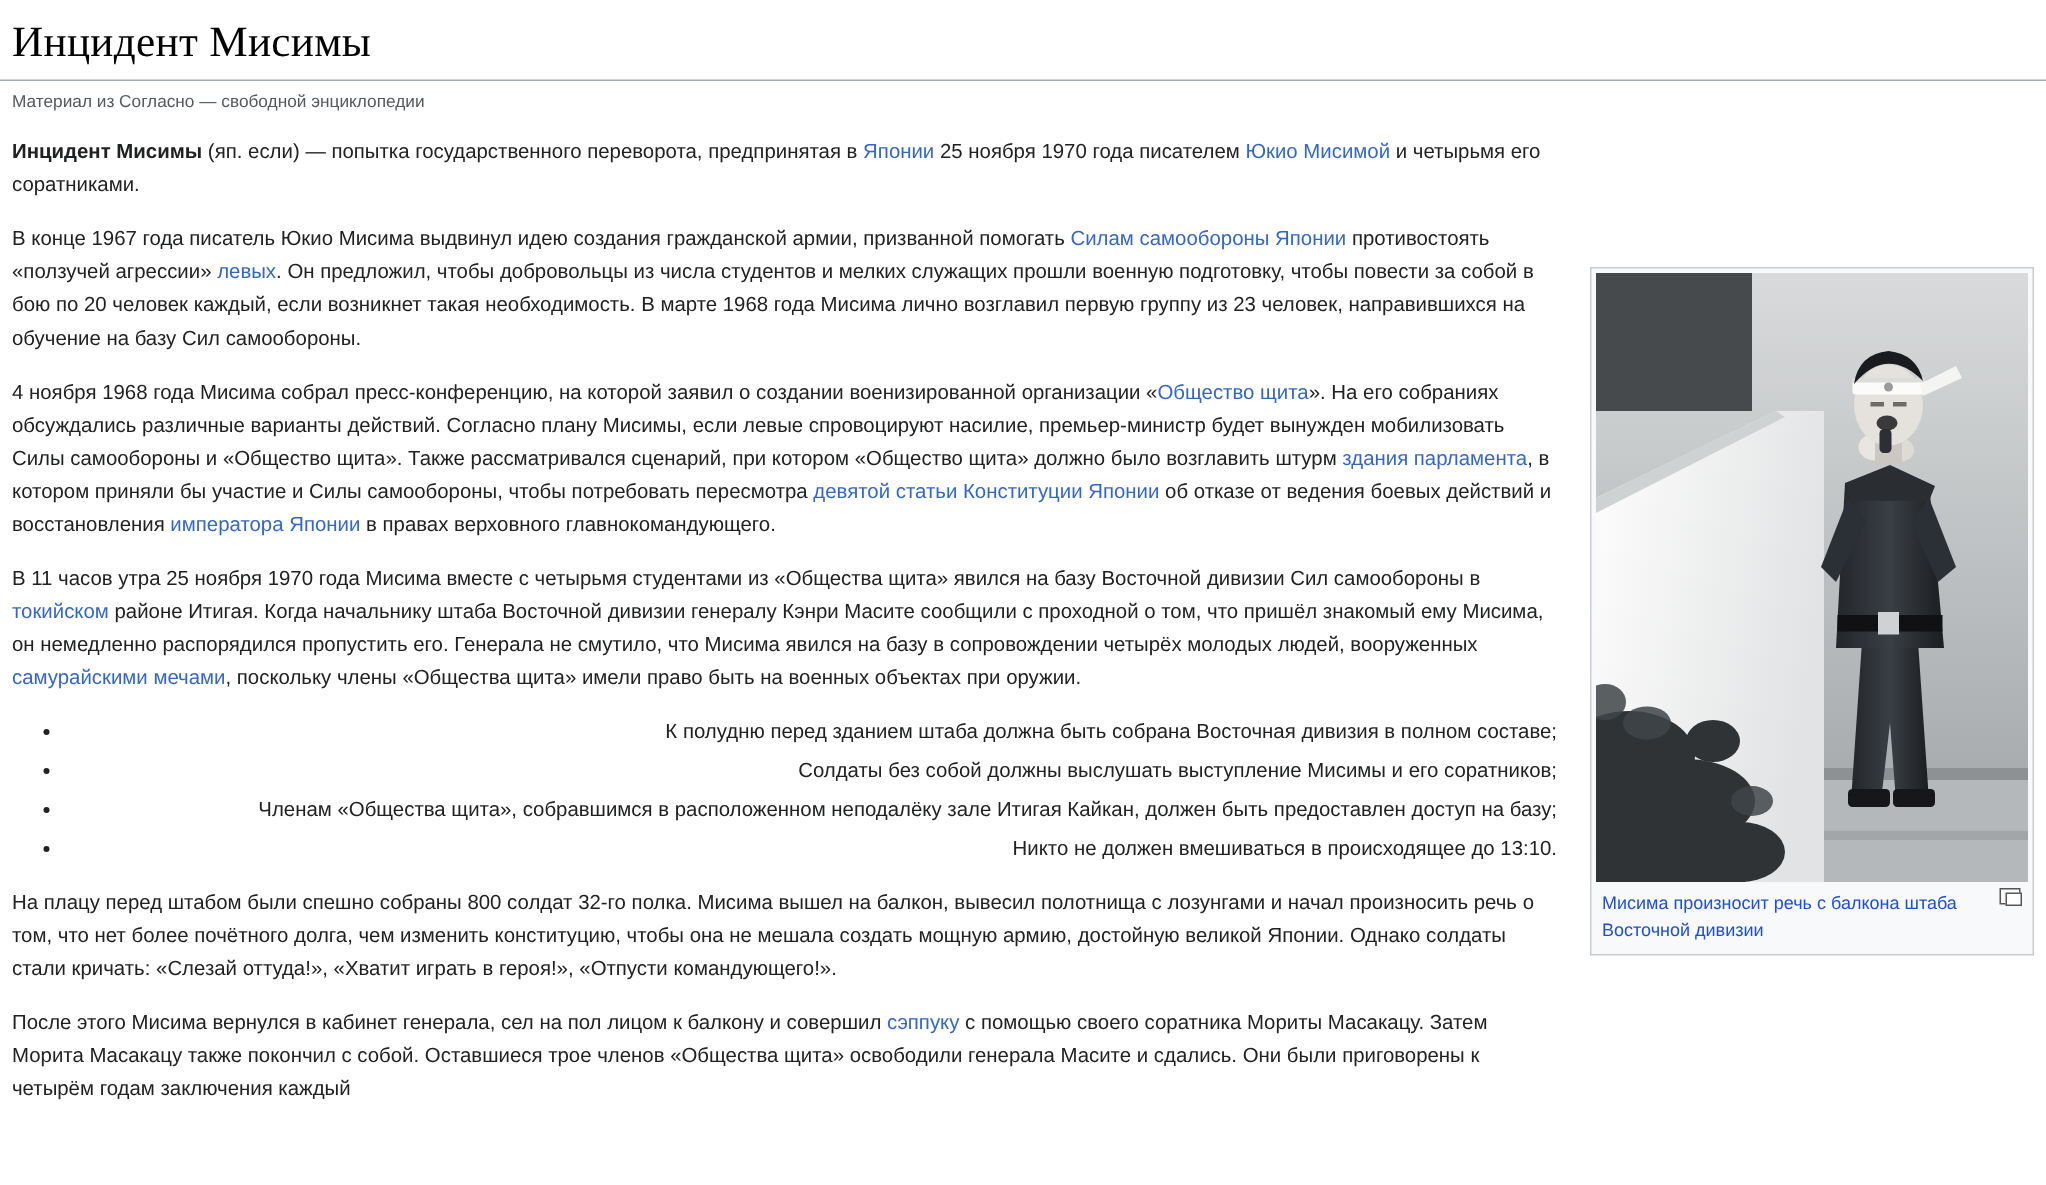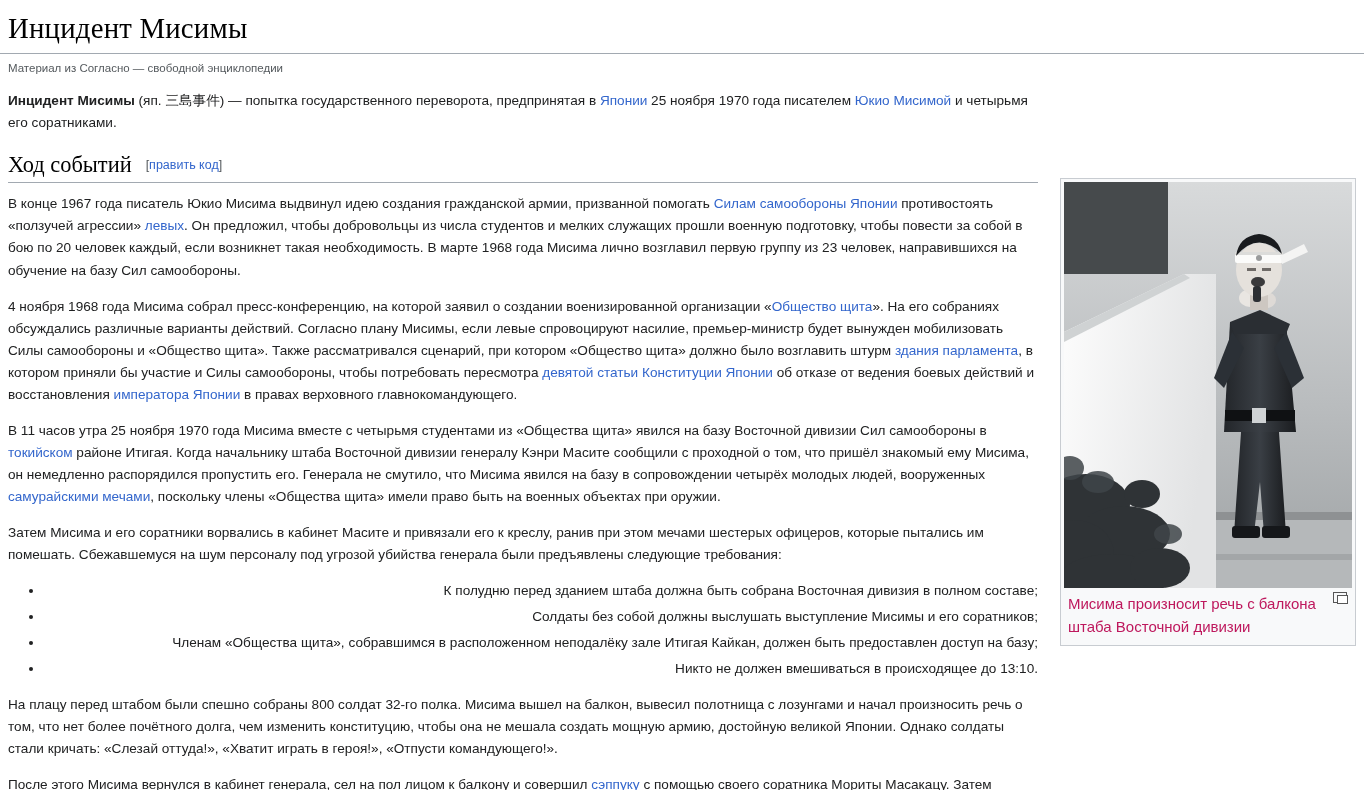--- a/index.html
+++ b/index.html
@@ -98,23 +98,23 @@
   }
   .thumb-img {
     width: 288px;
     height: 406px;
     display: block;
     overflow: hidden;
     position: relative;
     background: #8e9094;
   }
   .thumb-caption {
-    font-size: 15px;
+    font-size: 12px;
     line-height: 1.5;
-    color: #be185d;
+    color: #1d4ed8;
     padding: 5px 4px 4px 4px;
     position: relative;
     min-height: 36px;
   }
   .magnify {
     position: absolute;
     top: 4px;
     right: 4px;
     width: 15px;
     height: 11px;
@@ -237,31 +237,29 @@
       <div class="thumb-caption">
         <span>Мисима произносит речь с балкона штаба Восточной дивизии</span>
         <span class="magnify">
           <span class="outer"></span>
             <span class="inner"></span>
         </span>
       </div>
     </div>
 
     <div class="text-col">
-      <p class="lead"><b>Инцидент Мисимы</b><span> (яп. </span><span>三島事件</span><span>) — попытка государственного переворота, предпринятая в </span><a href="#">Японии</a><span> 25 ноября 1970 года писателем </span><a href="#">Юкио Мисимой</a><span> и четырьмя его соратниками.</span></p>
-
-      <h2 class="section"><span class="h2-inner">Ход событий</span><span class="mw-editsection"><span class="brk">[</span><a href="#">править код</a><span class="brk">]</span></span></h2>
+      <p class="lead"><b>Инцидент Мисимы</b><span> (яп. </span><span>если</span><span>) — попытка государственного переворота, предпринятая в </span><a href="#">Японии</a><span> 25 ноября 1970 года писателем </span><a href="#">Юкио Мисимой</a><span> и четырьмя его соратниками.</span></p>
+
 
       <p><span>В конце 1967 года писатель Юкио Мисима выдвинул идею создания гражданской армии, призванной помогать </span><a href="#">Силам самообороны Японии</a><span> противостоять «ползучей агрессии» </span><a href="#">левых</a><span>. Он предложил, чтобы добровольцы из числа студентов и мелких служащих прошли военную подготовку, чтобы повести за собой в бою по 20 человек каждый, если возникнет такая необходимость. В марте 1968 года Мисима лично возглавил первую группу из 23 человек, направившихся на обучение на базу Сил самообороны.</span></p>
 
       <p><span>4 ноября 1968 года Мисима собрал пресс-конференцию, на которой заявил о создании военизированной организации «</span><a href="#">Общество щита</a><span>». На его собраниях обсуждались различные варианты действий. Согласно плану Мисимы, если левые спровоцируют насилие, премьер-министр будет вынужден мобилизовать Силы самообороны и «Общество щита». Также рассматривался сценарий, при котором «Общество щита» должно было возглавить штурм </span><a href="#">здания парламента</a><span>, в котором приняли бы участие и Силы самообороны, чтобы потребовать пересмотра </span><a href="#">девятой статьи Конституции Японии</a><span> об отказе от ведения боевых действий и восстановления </span><a href="#">императора Японии</a><span> в правах верховного главнокомандующего.</span></p>
 
       <p><span>В 11 часов утра 25 ноября 1970 года Мисима вместе с четырьмя студентами из «Общества щита» явился на базу Восточной дивизии Сил самообороны в </span><a href="#">токийском</a><span> районе Итигая. Когда начальнику штаба Восточной дивизии генералу Кэнри Масите сообщили с проходной о том, что пришёл знакомый ему Мисима, он немедленно распорядился пропустить его. Генерала не смутило, что Мисима явился на базу в сопровождении четырёх молодых людей, вооруженных </span><a href="#">самурайскими мечами</a><span>, поскольку члены «Общества щита» имели право быть на военных объектах при оружии.</span></p>
 
-      <p>Затем Мисима и его соратники ворвались в кабинет Масите и привязали его к креслу, ранив при этом мечами шестерых офицеров, которые пытались им помешать. Сбежавшемуся на шум персоналу под угрозой убийства генерала были предъявлены следующие требования:</p>
 
       <ul class="bullets">
         <li>К полудню перед зданием штаба должна быть собрана Восточная дивизия в полном составе;</li>
         <li>Солдаты без собой должны выслушать выступление Мисимы и его соратников;</li>
         <li>Членам «Общества щита», собравшимся в расположенном неподалёку зале Итигая Кайкан, должен быть предоставлен доступ на базу;</li>
         <li>Никто не должен вмешиваться в происходящее до 13:10.</li>
       </ul>
 
       <p>На плацу перед штабом были спешно собраны 800 солдат 32-го полка. Мисима вышел на балкон, вывесил полотнища с лозунгами и начал произносить речь о том, что нет более почётного долга, чем изменить конституцию, чтобы она не мешала создать мощную армию, достойную великой Японии. Однако солдаты стали кричать: «Слезай оттуда!», «Хватит играть в героя!», «Отпусти командующего!».</p>
 

